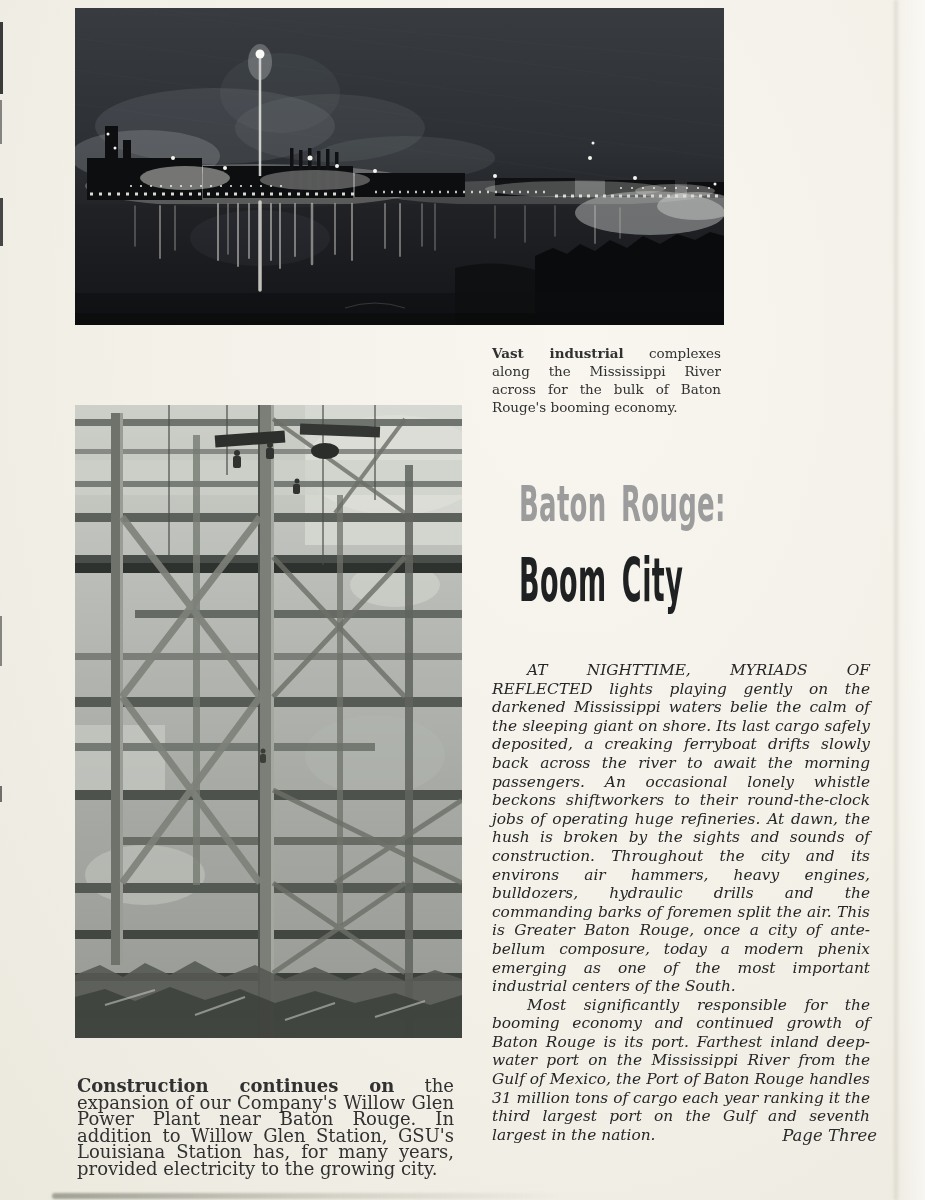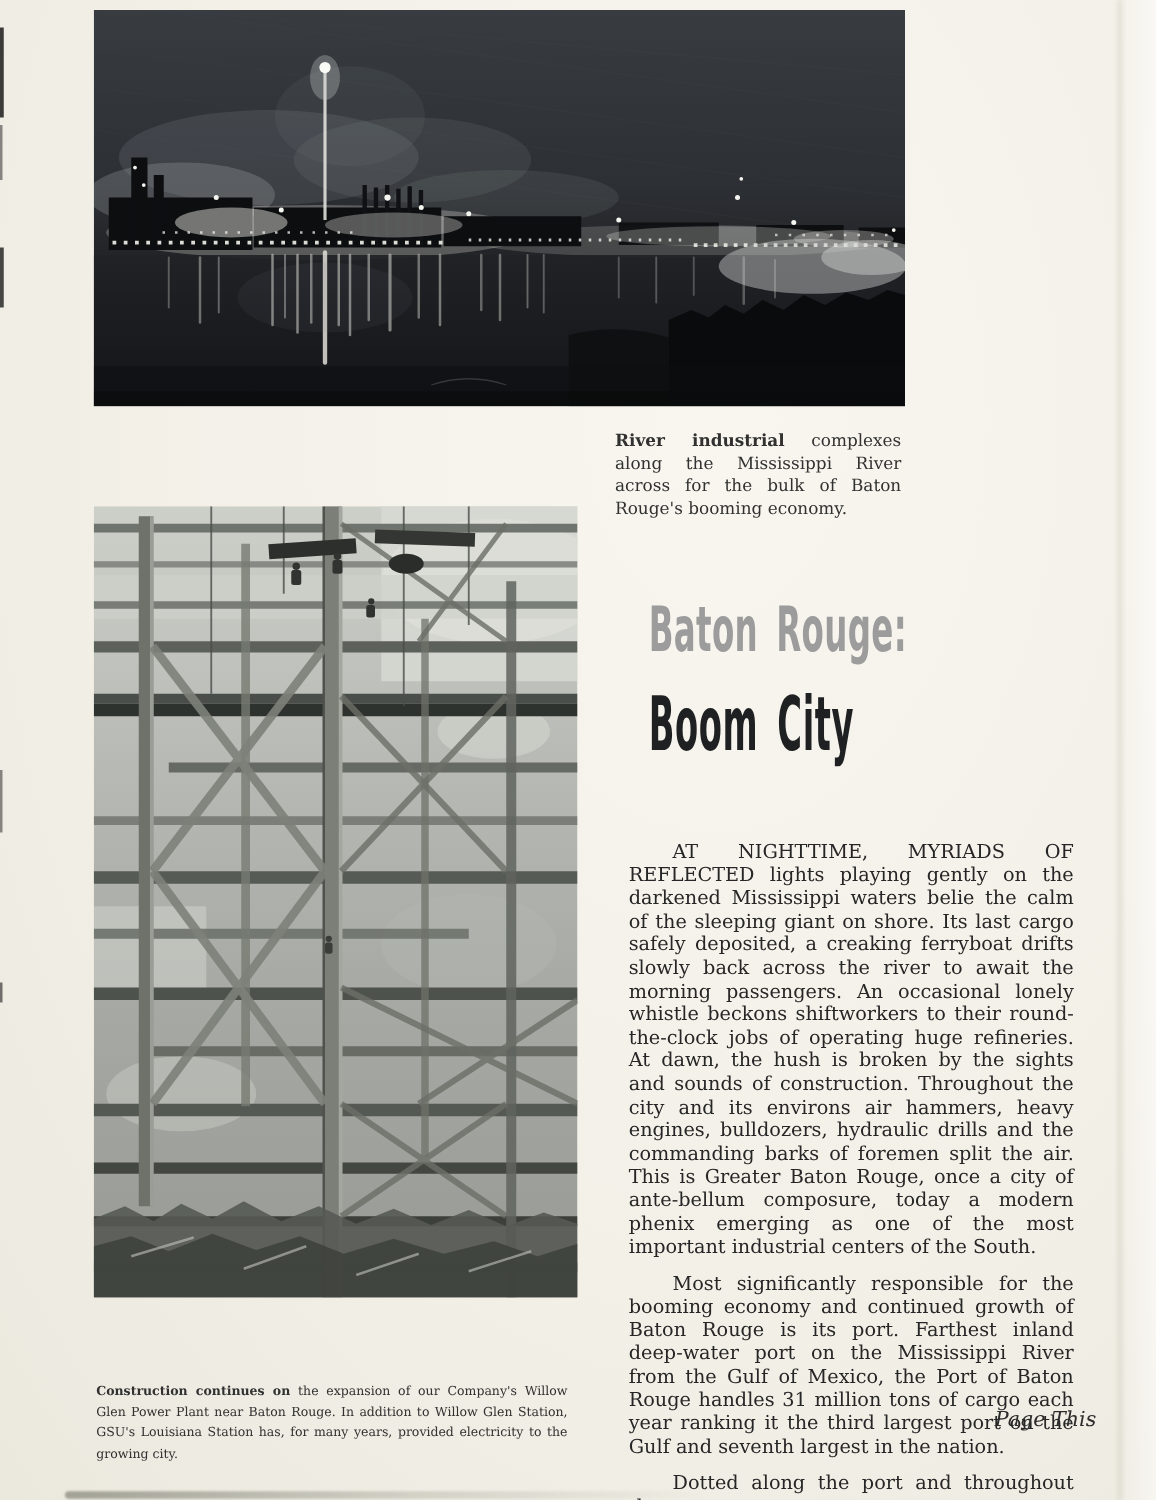--- a/index.html
+++ b/index.html
@@ -26,31 +26,31 @@
     background:rgba(188,184,168,.30); filter:blur(1.5px);}
 
   figure{margin:0; padding:0;}
   .photo-night{position:absolute; left:75px; top:8px; width:649px; height:317px;}
   .photo-construction{position:absolute; left:75px; top:405px; width:387px; height:633px;}
   .photo-night svg,.photo-construction svg{display:block; width:100%; height:100%;}
 
   .cap{position:absolute; text-align:justify; color:#313131;}
   .cap b{font-weight:bold;}
   .cap-night{left:492px; top:344px; width:229px; font-size:13.5px; line-height:18px;}
-  .cap-construction{left:77px; top:1106px; width:377px; font-size:10px; line-height:16.6px;}
+  .cap-construction{left:77px; top:1078px; width:377px; font-size:18px; line-height:16.6px;}
 
   .title-block{position:absolute; left:519px; top:479px;}
   .t1,.t2{margin:0; font-family:"DejaVu Sans", sans-serif; font-weight:bold; white-space:nowrap;
     transform-origin:left top; line-height:1;}
   .t1{font-size:50px; color:#9c9c9c; transform:scaleX(.52); word-spacing:10px; letter-spacing:0.5px;}
   .t2{font-size:60px; color:#1f2022; transform:scaleX(.45); word-spacing:12px; letter-spacing:1px; margin-top:21px;}
 
   .body-col{position:absolute; left:492px; top:661px; width:378px;
     font-size:15.4px; line-height:18.6px; text-align:justify; color:#262626;}
-  .body-col p{margin:11px; text-indent:35px;}
+  .body-col p{margin:0; text-indent:35px;font-style:italic;}
   .force-justify{text-align-last:justify;}
 
   .folio{position:absolute; right:48px; top:1126px; font-style:italic; font-size:16.5px; color:#2c2c2c;}
 </style>
 </head>
 <body>
 
 <div class="page">
 
   <span class="mark m1"></span>
@@ -174,21 +174,21 @@
       </g>
       <path d="M460 248 L478 240 L492 246 L505 236 L520 243 L535 232 L552 240 L568 228 L585 236 L602 226 L620 232 L635 224 L649 228 L649 317 L460 317 Z" fill="#0a0b0c"></path>
       <path d="M380 260 Q420 250 460 262 L460 317 L380 317 Z" fill="#0e0f11" opacity=".9"></path>
       <rect x="0" y="285" width="649" height="32" fill="#0d0e10" opacity=".55"></rect>
       <rect x="0" y="305" width="649" height="12" fill="#0a0b0c" opacity=".7"></rect>
       <path d="M270 300 Q300 290 330 300" stroke="#5a5d60" fill="none" opacity=".5"></path>
     </svg>
   </figure>
 
   <div class="cap cap-night">
-    <b>River industrial</b><span> complexes along the Mississippi River across for the bulk of Baton Rouge's booming economy.</span>
+    <b>Vast industrial</b><span> complexes along the Mississippi River across for the bulk of Baton Rouge's booming economy.</span>
   </div>
 
   <figure class="photo-construction">
     <svg viewBox="0 0 387 633" preserveAspectRatio="none">
       <defs>
         <linearGradient id="conG" x1="0" y1="0" x2="0" y2="1">
           <stop offset="0" stop-color="#cdcfc9"></stop>
             <stop offset=".3" stop-color="#b9bcb6"></stop>
           <stop offset=".6" stop-color="#a8aba5"></stop>
             <stop offset="1" stop-color="#979a94"></stop>
@@ -287,18 +287,17 @@
   </div>
 
   <header class="title-block">
     <h1 class="t1">Baton Rouge:</h1>
     <h1 class="t2">Boom City</h1>
   </header>
 
   <main class="body-col">
     <p>AT NIGHTTIME, MYRIADS OF REFLECTED lights playing gently on the darkened Mississippi waters belie the calm of the sleeping giant on shore. Its last cargo safely deposited, a creaking ferryboat drifts slowly back across the river to await the morning passengers. An occasional lonely whistle beckons shiftworkers to their round-the-clock jobs of operating huge refineries. At dawn, the hush is broken by the sights and sounds of construction. Throughout the city and its environs air hammers, heavy engines, bulldozers, hydraulic drills and the commanding barks of foremen split the air. This is Greater Baton Rouge, once a city of ante-bellum composure, today a modern phenix emerging as one of the most important industrial centers of the South.</p>
     <p>Most significantly responsible for the booming economy and continued growth of Baton Rouge is its port. Farthest inland deep-water port on the Mississippi River from the Gulf of Mexico, the Port of Baton Rouge handles 31 million tons of cargo each year ranking it the third largest port on the Gulf and seventh largest in the nation.</p>
-    <p class="force-justify">Dotted along the port and throughout the</p>
   </main>
 
-  <div class="folio">Page This</div>
+  <div class="folio">Page Three</div>
 
 </div>
 
 </body></html>

